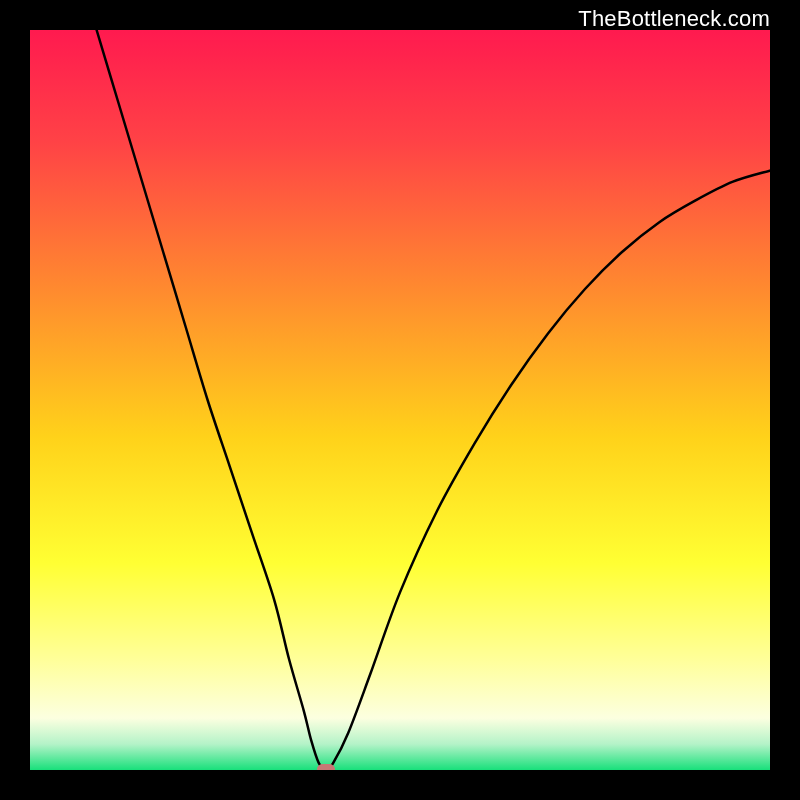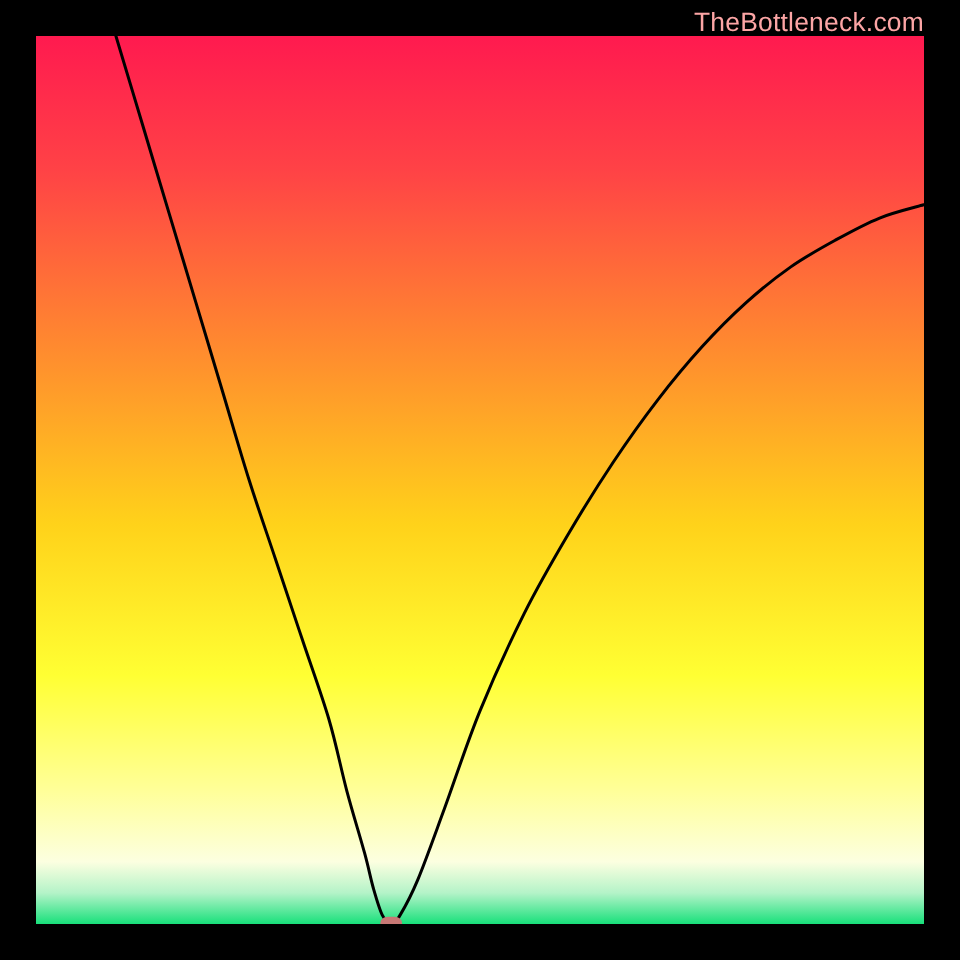--- a/index.html
+++ b/index.html
@@ -28,21 +28,21 @@
     overflow: hidden;
   }
   .gradient {
     position: absolute;
     inset: 0;
   }
   .watermark {
     position: absolute;
     top: 6px;
     right: 30px;
-    color: #fca5a5;
+    color: #ffffff;
     font-size: 22px;
     font-weight: 500;
     letter-spacing: 0.2px;
   }
   svg.curve {
     position: absolute;
     inset: 0;
   }
   .marker {
     position: absolute;

